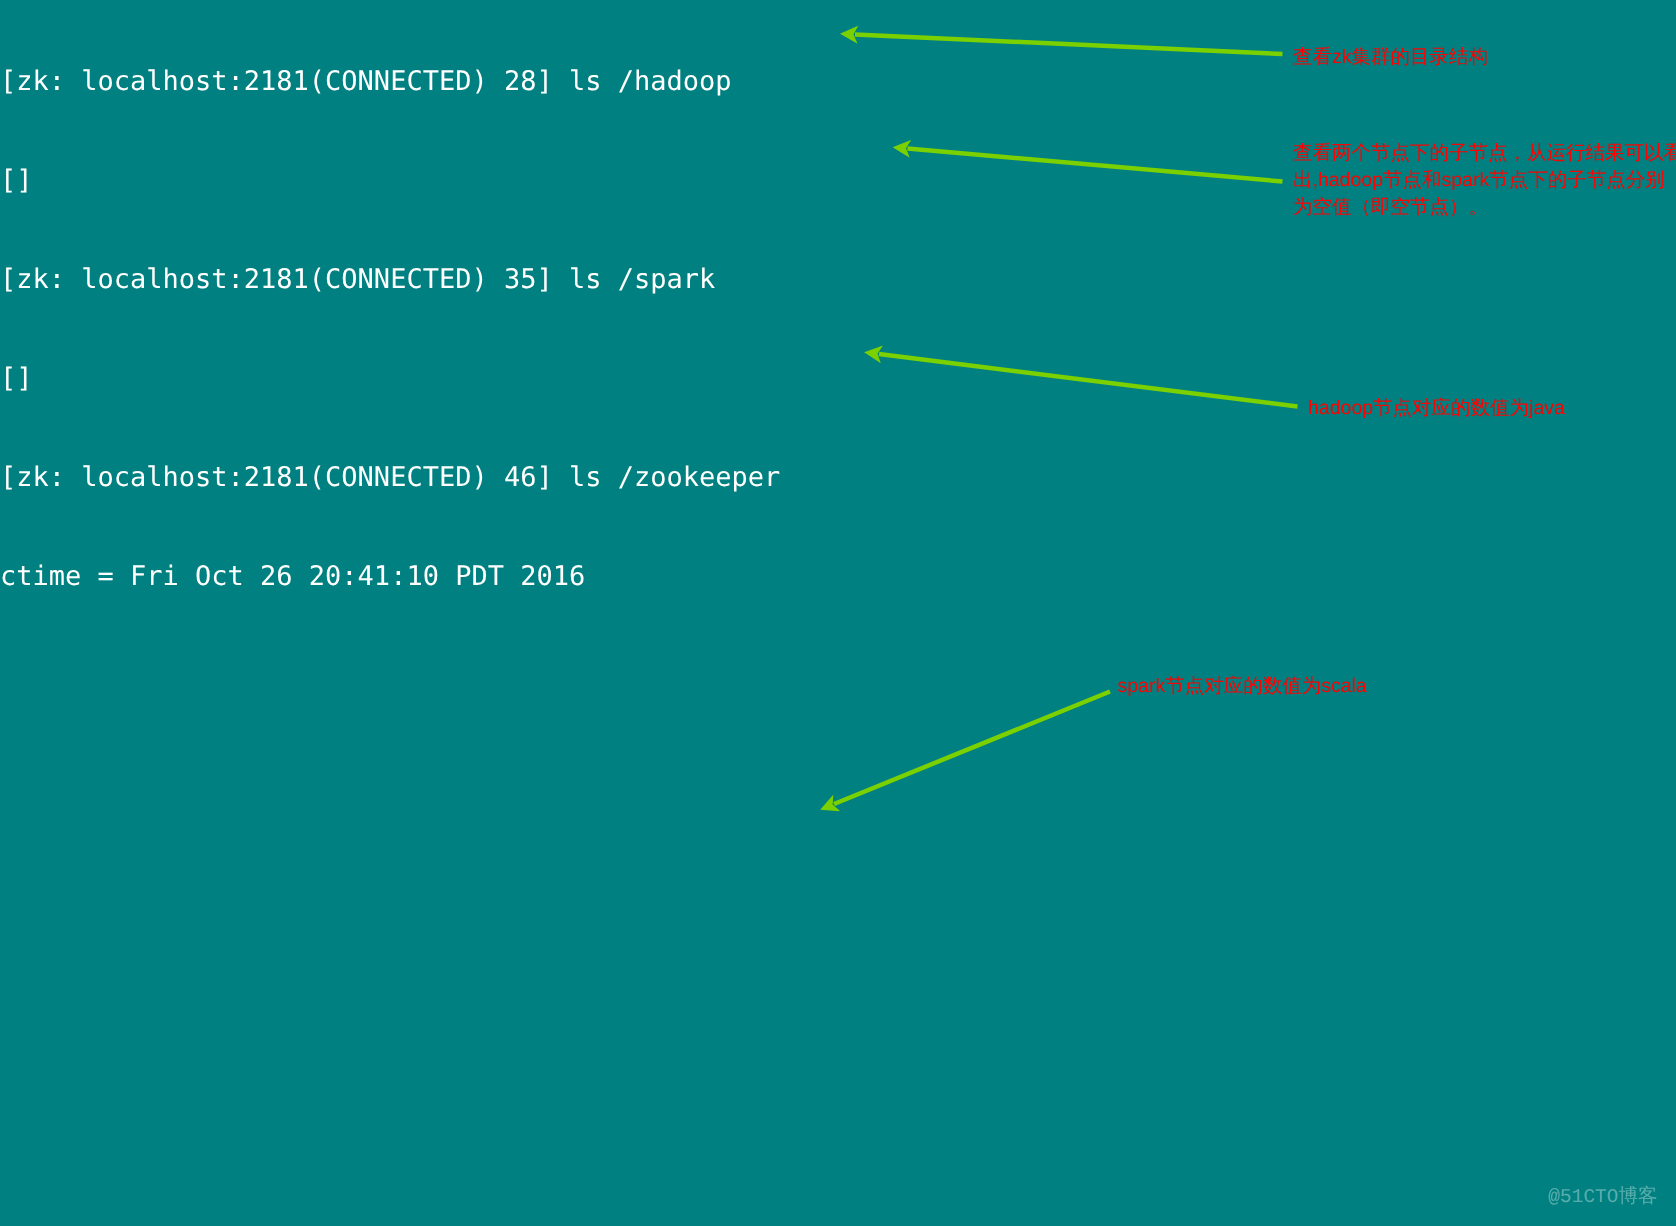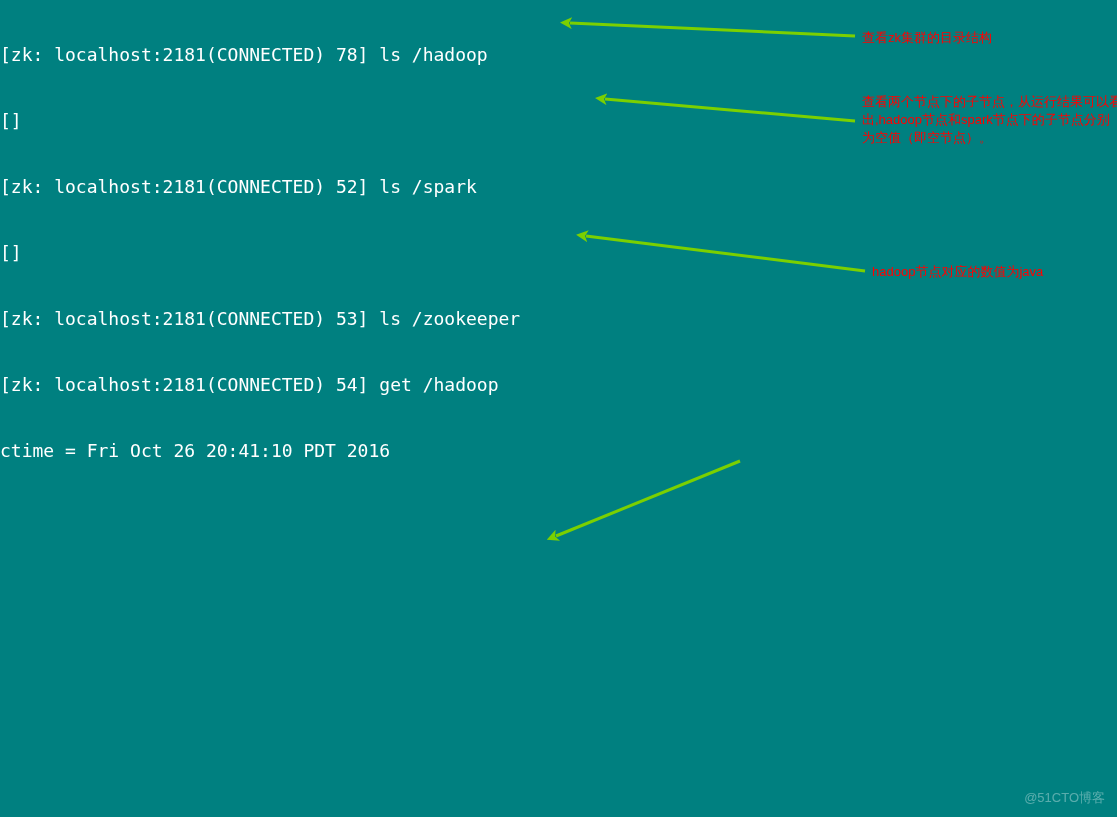--- a/index.html
+++ b/index.html
@@ -1,31 +1,30 @@
 <!DOCTYPE html>
 <html><head>
 <meta charset="utf-8">
 <style>
   html,body{margin:0;padding:0;width:1117px;height:817px;background:#008080;font-family:"DejaVu Sans Mono","Courier New",monospace;font-size:18px;line-height:22px;color:#fff;overflow:hidden;position:relative;}
   .term{white-space:pre;margin:0;color:#fff;}
   .annots{position:absolute;top:11px;left:0;width:100%;height:100%;pointer-events:none;}
   .note{position:absolute;font-family:Arial,"Microsoft YaHei",sans-serif;font-size:13px;line-height:18px;color:#ff0000;width:260px;}
   svg.arrows{position:absolute;top:0;left:0;width:1117px;height:817px;}
-  .watermark{position:absolute;right:12px;bottom:8px;color:#ffffff;opacity:.35;font-family:Liberation Sans, sans-serif;font-size:13px;}
+  .watermark{position:absolute;right:12px;bottom:8px;color:#ffffff;opacity:.35;font-family:Liberation Mono, monospace;font-size:13px;}
 </style>
 </head>
 <body>
 
 <div class="term">
-  <div>[zk: localhost:2181(CONNECTED) 78] ls /hadoop</div>
+  <div>[zk: localhost:2181(CONNECTED) 28] ls /hadoop</div>
   <div>[]</div>
-  <div>[zk: localhost:2181(CONNECTED) 52] ls /spark</div>
+  <div>[zk: localhost:2181(CONNECTED) 35] ls /spark</div>
   <div>[]</div>
-  <div>[zk: localhost:2181(CONNECTED) 53] ls /zookeeper</div>
-  <div>[zk: localhost:2181(CONNECTED) 54] get /hadoop</div>
+  <div>[zk: localhost:2181(CONNECTED) 46] ls /zookeeper</div>
   <div>ctime = Fri Oct 26 20:41:10 PDT 2016</div>
   
   
   
   
   
   
   
   
   
@@ -52,15 +51,16 @@
       </marker>
     </defs>
     <line x1="855" y1="25" x2="570" y2="12" stroke="#7bd000" stroke-width="3" marker-end="url(#ah)"></line>
     <line x1="855" y1="110" x2="605" y2="88" stroke="#7bd000" stroke-width="3" marker-end="url(#ah)"></line>
     <line x1="865" y1="260" x2="586" y2="225" stroke="#7bd000" stroke-width="3" marker-end="url(#ah)"></line>
     <line x1="740" y1="450" x2="556" y2="525" stroke="#7bd000" stroke-width="3" marker-end="url(#ah)"></line>
   </svg>
   <div class="note" style="left:862px;top:18px;">查看zk集群的目录结构</div>
   <div class="note" style="left:862px;top:82px;">查看两个节点下的子节点，从运行结果可以看出,hadoop节点和spark节点下的子节点分别为空值（即空节点）。</div>
   <div class="note" style="left:872px;top:252px;">hadoop节点对应的数值为java</div>
+  <div class="note" style="left:745px;top:437px;">spark节点对应的数值为scala</div>
 </div>
 
 <div class="watermark">@51CTO博客</div>
 
 </body></html>

